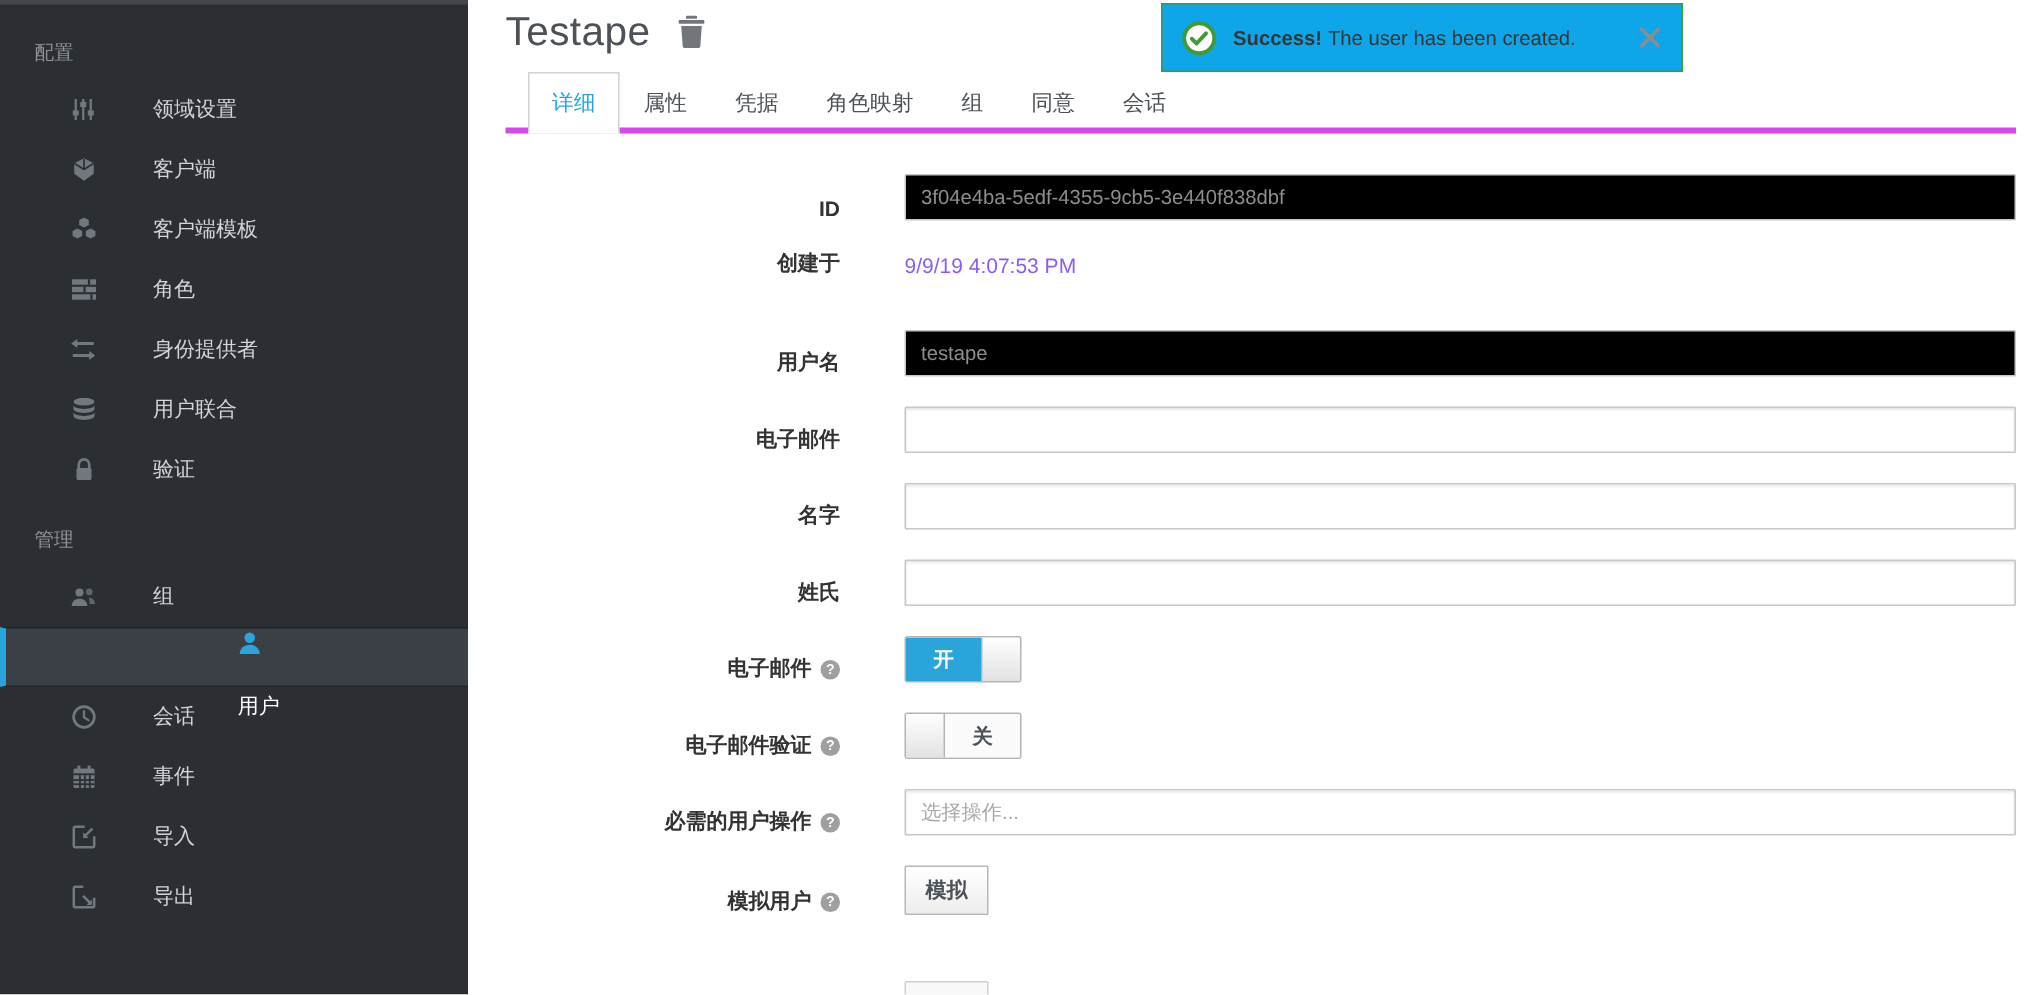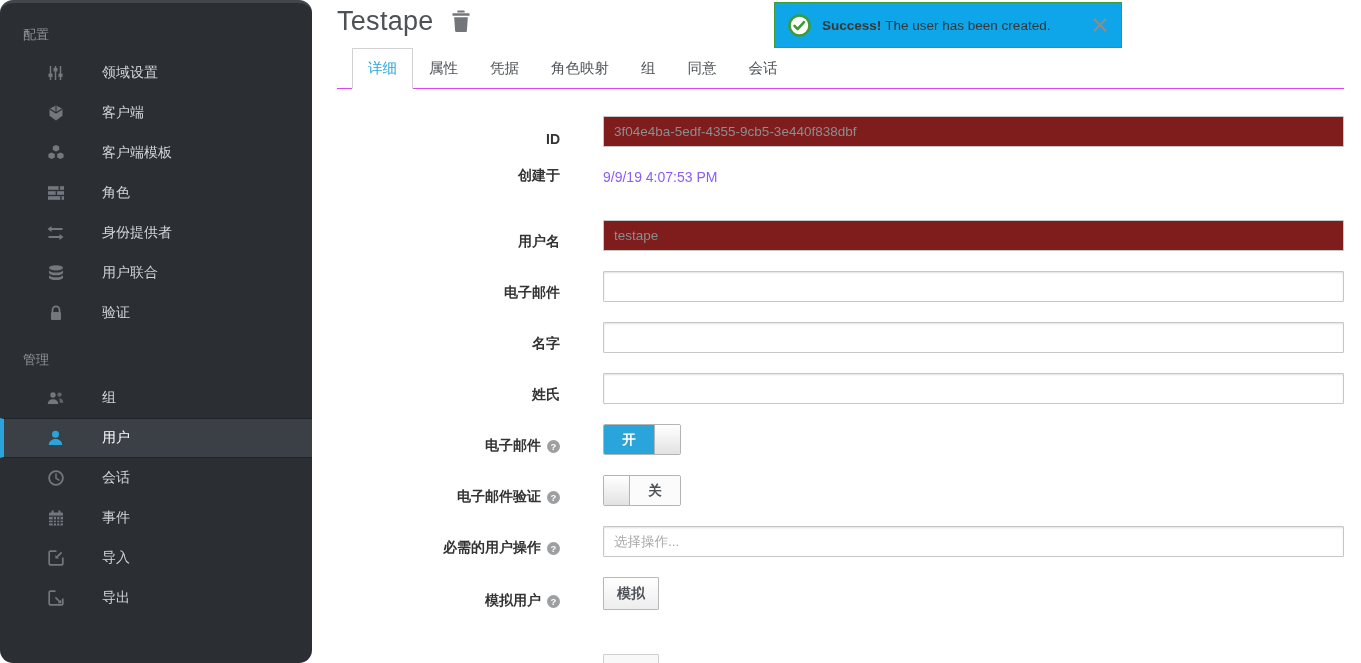--- a/index.html
+++ b/index.html
@@ -15,39 +15,39 @@
   html,body{margin:0;padding:0;}
   body{
     width:1361px;height:663px;position:relative;overflow:hidden;
     font-family:"Liberation Sans","DejaVu Sans",sans-serif;
     background:#ffffff;color:var(--text-dark);
   }
 
   
   .sidebar{
     position:absolute;left:0;top:0;width:312px;height:663px;
-    background:var(--sidebar-bg);border-top:3px solid #43474d;border-radius:13px;
+    background:var(--sidebar-bg);border-top:3px solid #43474d;
   }
   .nav-section-label{
     color:#8f9398;font-size:13px;margin:23px 0 9px 23px;
   }
   .nav-list{list-style:none;margin:0;padding:0;}
   .nav-item{
     height:40px;display:flex;align-items:center;
     padding-left:46px;color:#d3d5d7;font-size:14px;cursor:pointer;gap:24px;
   }
   .nav-item .nav-icon{
     width:19px;margin-right:13px;color:#73787e;
     display:flex;justify-content:center;align-items:center;flex:0 0 19px;
   }
   .nav-item.selected{
     background:var(--sidebar-sel-bg);
     border-top:1px solid #202428;border-bottom:1px solid #202428;
     border-left:4px solid var(--accent);
-    padding-left:42px;color:#ffffff;
+    padding-left:29px;color:#ffffff;flex-direction:column;
   }
   .nav-item.selected .nav-icon{color:var(--accent);}
   .section-manage{margin-top:18px;}
 
   
   .content{
     position:absolute;left:312px;top:0;right:0;bottom:0;
     padding:0 17px 0 25px;
   }
   .page-header{
@@ -63,22 +63,22 @@
     position:absolute;left:462px;top:2px;width:348px;height:46px;
     background:#0ea5e9;border:1px solid var(--green);
     display:flex;align-items:center;padding:0 13px;gap:11px;z-index:5;
   }
   .alert-text{font-size:13.5px;color:#363636;white-space:nowrap;}
   .alert-text b{margin-right:4px;}
   .alert-close{margin-left:auto;cursor:pointer;display:flex;align-items:center;color:#8b8d8f;}
 
   
   .tabs{
-    display:flex;align-items:flex-end;margin-top:11px;
-    border-bottom:1px solid #d946ef;padding-left:15px;height:39px;font-family:Liberation Mono, monospace;
+    display:flex;align-items:center;margin-top:11px;
+    border-bottom:4px solid #d946ef;padding-left:15px;height:39px;font-family:Liberation Mono, monospace;
   }
   .tab{
     padding:10px 15px;font-size:14.5px;color:#4d5258;cursor:pointer;
     margin-bottom:-1px;border:1px solid transparent;
   }
   .tab.active{
     background:#fff;border:1px solid #d2d2d2;border-bottom:1px solid #ffffff;
     color:var(--accent);
   }
 
@@ -97,21 +97,21 @@
     flex:0 0 13px;cursor:pointer;
   }
   .form-field{flex:1;display:flex;align-items:center;}
   .text-input{
     width:100%;height:31px;border:1px solid var(--border-input);border-radius:1px;
     padding:0 10px;font-size:13.5px;color:#a16207;outline:none;
     font-family:"Liberation Sans","DejaVu Sans",sans-serif;
     box-shadow:inset 0 1px 2px rgba(0,0,0,.12);
   }
   .text-input::placeholder{color:#a9a9a9;opacity:1;}
-  .text-input:disabled{background:#7f1d1d;color:#8b8d8f;box-shadow:none;}
+  .text-input:disabled{background:#000000;color:#8b8d8f;box-shadow:none;}
   .static-value{font-size:14px;color:#8b5cf6;}
 
   
   .switch{
     width:78px;height:31px;border:1px solid #b4b4b4;border-radius:2px;
     display:flex;overflow:hidden;cursor:pointer;background:#fff;
   }
   .switch .sw-on{
     flex:0 0 50px;background:var(--accent);color:#fff;font-weight:bold;
     font-size:13.5px;display:flex;align-items:center;justify-content:center;

